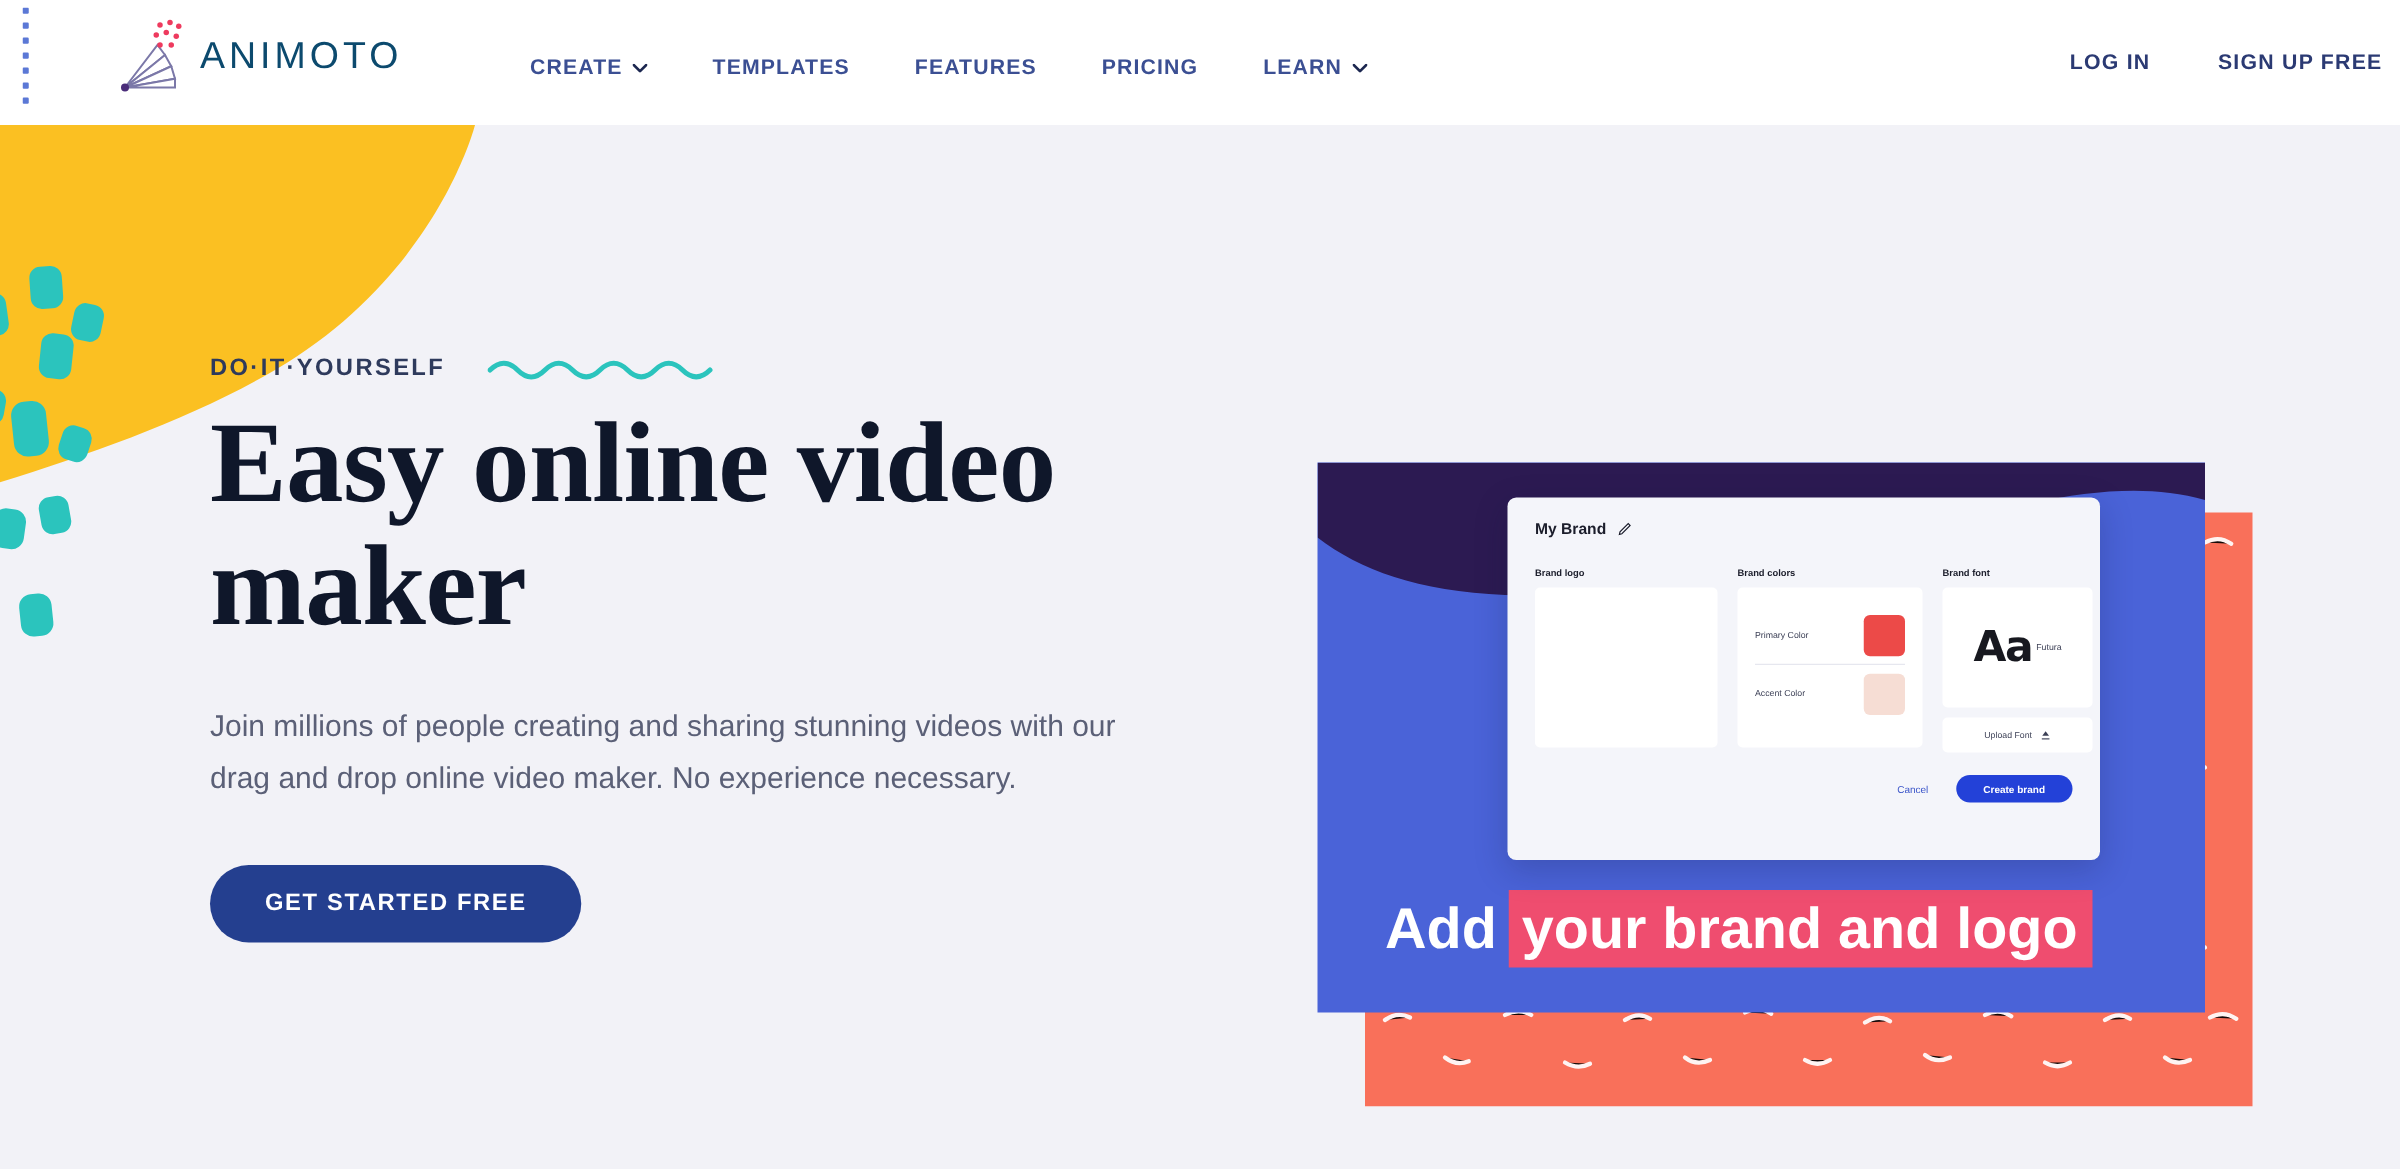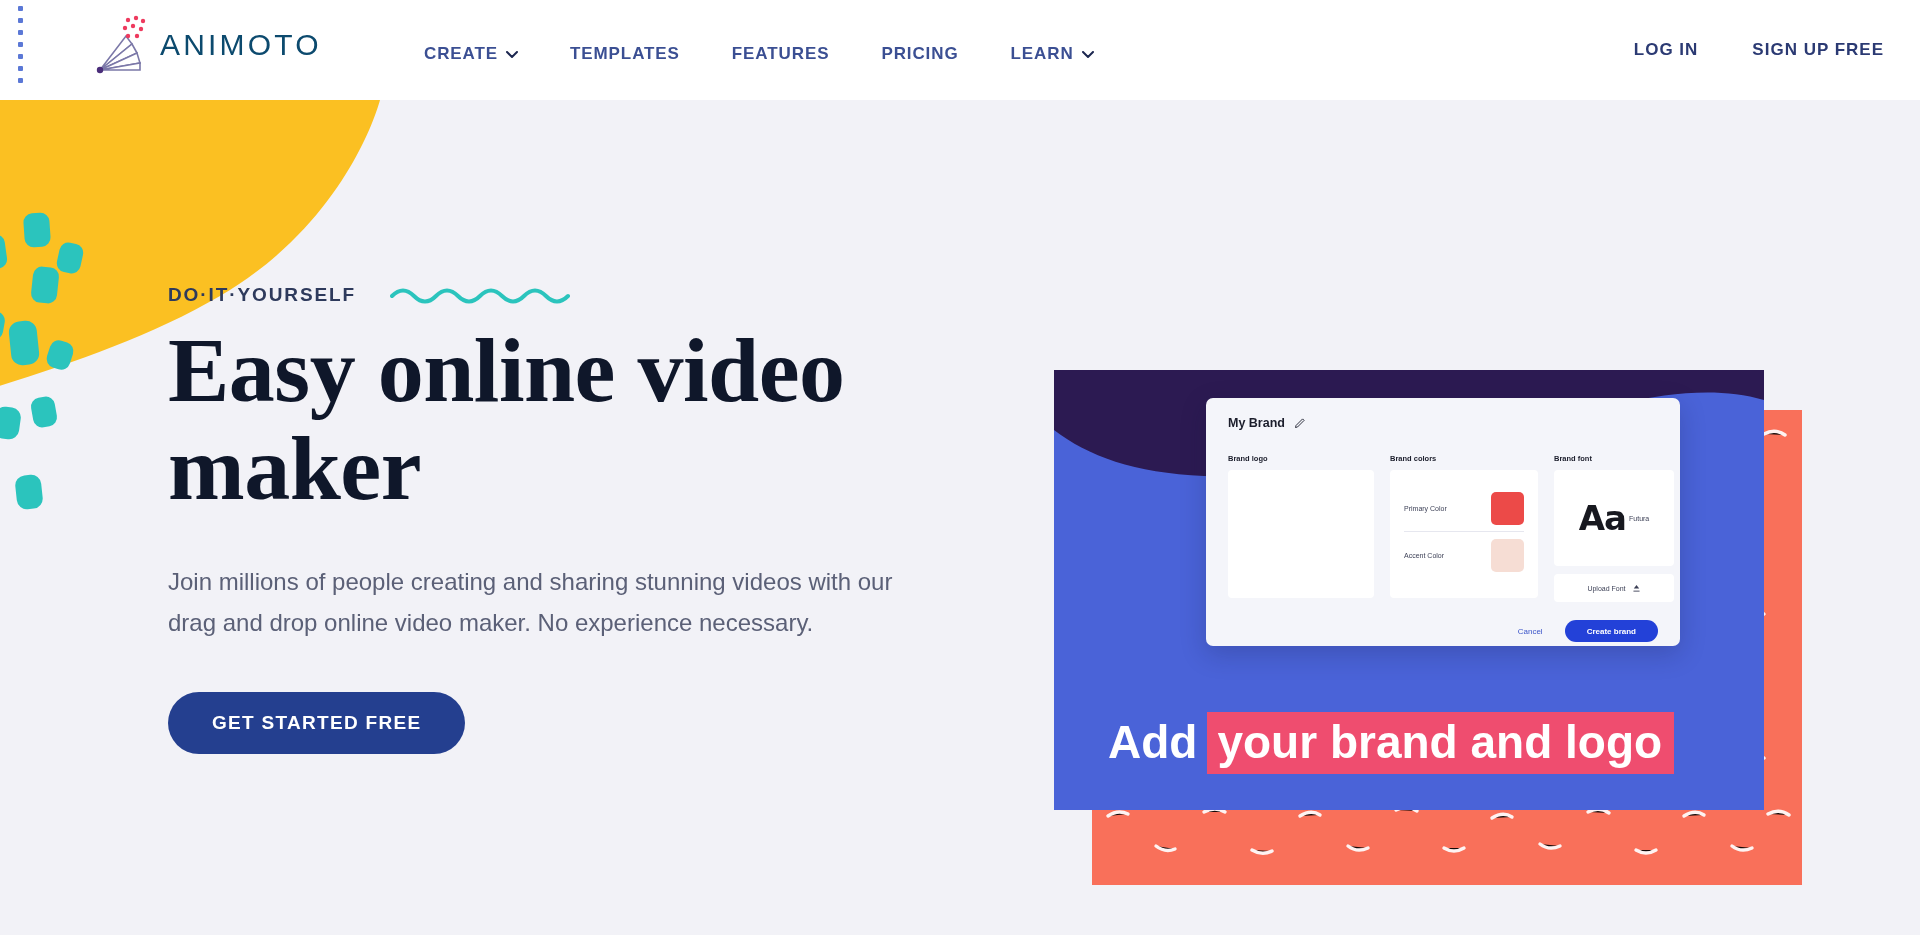--- a/index.html
+++ b/index.html
@@ -45,21 +45,21 @@
   }
   .nav-item {
     display:flex; align-items:center; gap:8px;
     font-size:17px; font-weight:700; letter-spacing:0.9px;
     color:#3b4f93; text-transform:uppercase; cursor:pointer;
     white-space:nowrap;
   }
   .chev { display:inline-block; width:12px; height:7px; }
   .nav-right {
     position:absolute; right:0px; top:0; height:100px;
-    display:flex; align-items:center; gap:54px; padding-right:36px;
+    display:flex; align-items:center; gap:54px; padding-right:14px;
   }
   .nav-right .nav-item { color:#2b3a73; letter-spacing:1px; }
 
   
   .hero-left { position:absolute; left:168px; top:280px; width:800px; z-index:6; }
   .eyebrow-row { display:flex; align-items:center; gap:34px; height:30px; }
   .eyebrow {
     font-size:19px; font-weight:700; letter-spacing:1.9px;
     color:#2e3a5c; text-transform:uppercase; white-space:nowrap;
   }
@@ -100,21 +100,21 @@
   .caption {
     position:absolute; left:54px; bottom:36px;
     display:flex; align-items:center; gap:0px;
     font-size:46px; font-weight:700; color:#ffffff; line-height:1;
   }
   .caption .plain { padding:6px 10px 8px 0; }
   .caption .hl { background:#ef4d6f; padding:7px 12px 9px 10px; }
 
   
   .modal {
-    position:absolute; left:152px; top:28px; width:474px; height:248px;
+    position:absolute; left:152px; top:28px; width:474px; height:290px;
     background:#f4f5fa; border-radius:7px; z-index:3;
     box-shadow:0 8px 26px rgba(20,22,60,0.22);
     padding:18px 22px 14px 22px;
   }
   .modal-title-row { display:flex; align-items:center; gap:9px; }
   .modal-title { font-size:12.5px; font-weight:700; color:#1b1d2b; }
   .pencil-icon { width:12px; height:12px; display:block; }
   .columns { display:flex; gap:16px; margin-top:24px; }
   .col-label { font-size:7.5px; font-weight:700; color:#1b1d2b; margin-bottom:7px; }
   .logo-box { width:146px; height:128px; background:#ffffff; border-radius:4px; }

